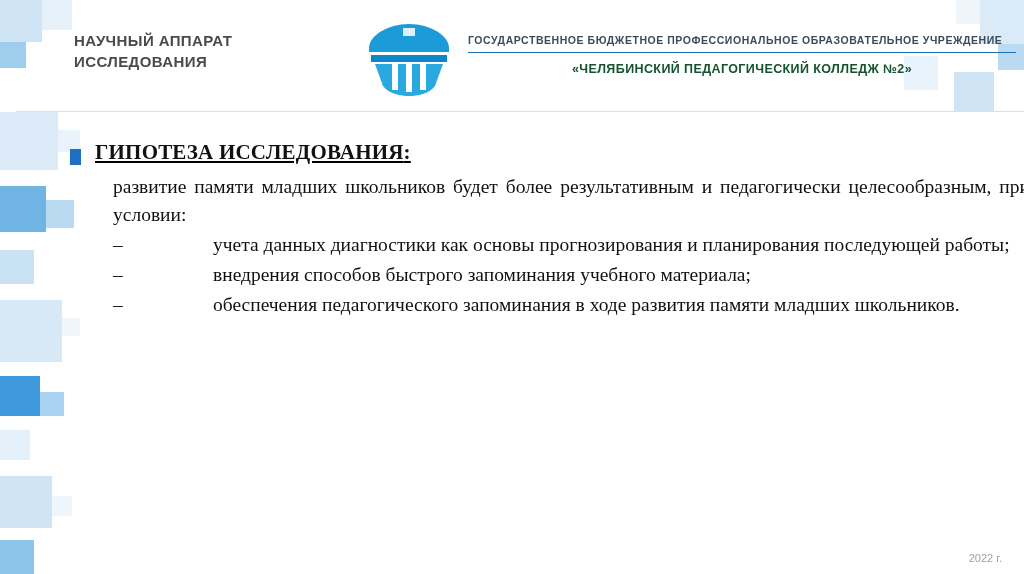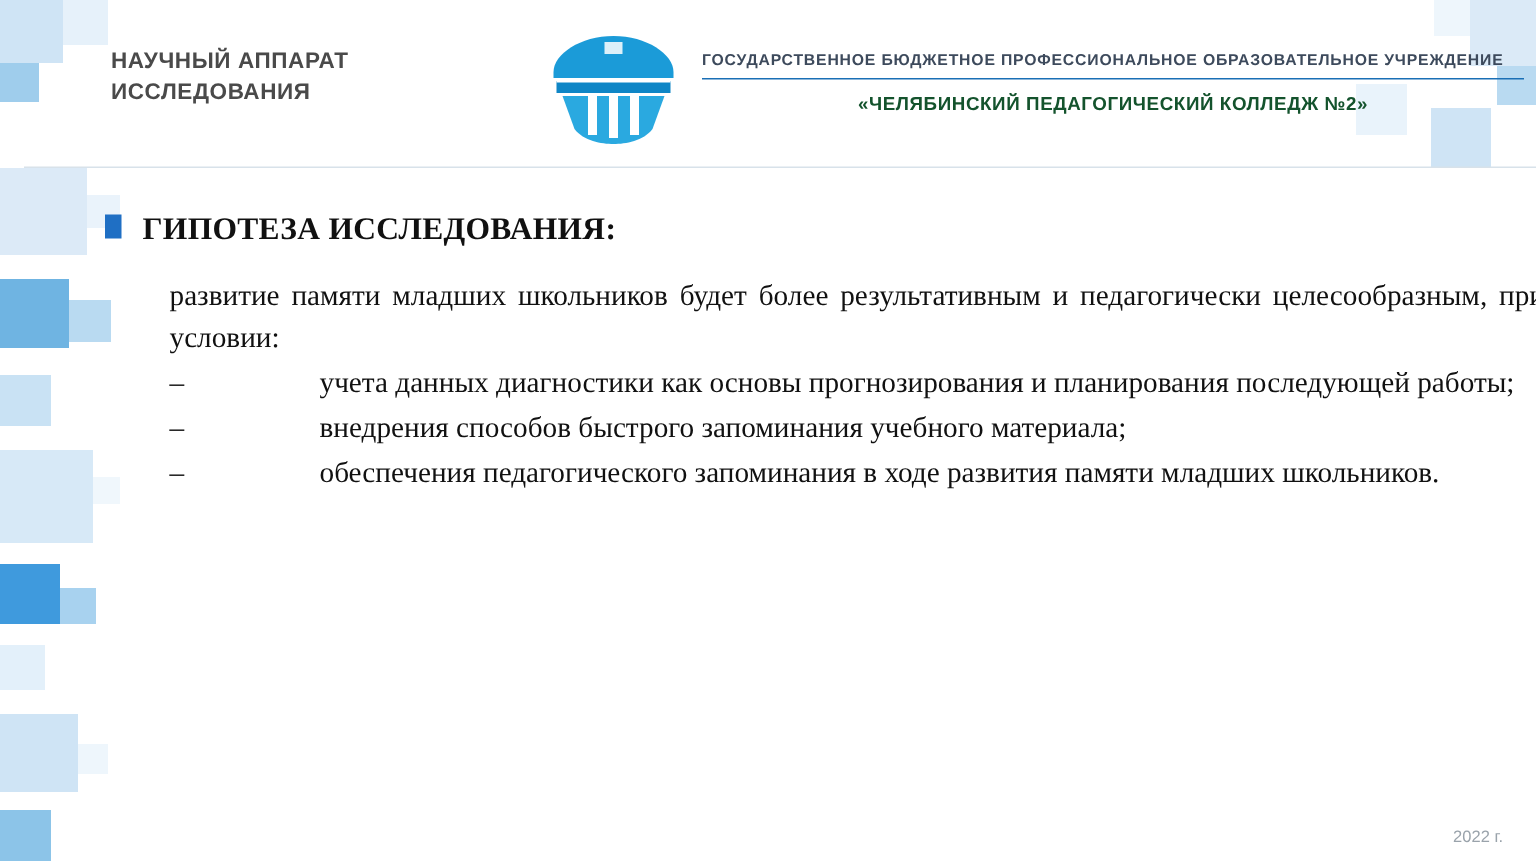--- a/index.html
+++ b/index.html
@@ -110,23 +110,24 @@
   
   .content {
     position: absolute;
     left: 70px;
     top: 140px;
     width: 930px;
   }
 
   .hyp-head {
     display: flex;
-    align-items: flex-start;
+    align-items: flex-end;
     gap: 14px;
-    margin-bottom: 19px;
+    margin-bottom: 8px;
+    text-decoration: underline;
   }
   .bullet-sq {
     width: 11px;
     height: 16px;
     background: #1f6fc4;
     margin-top: 3px;
     flex: 0 0 auto;
   }
   .hyp-title {
     font-family: "Liberation Serif", serif;

